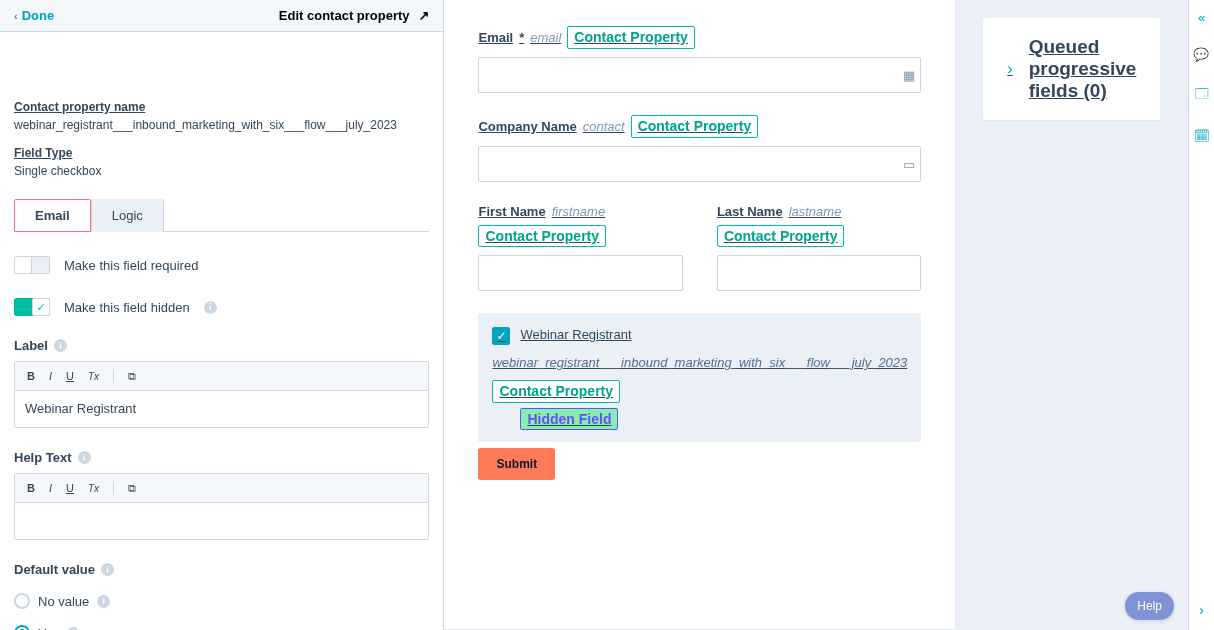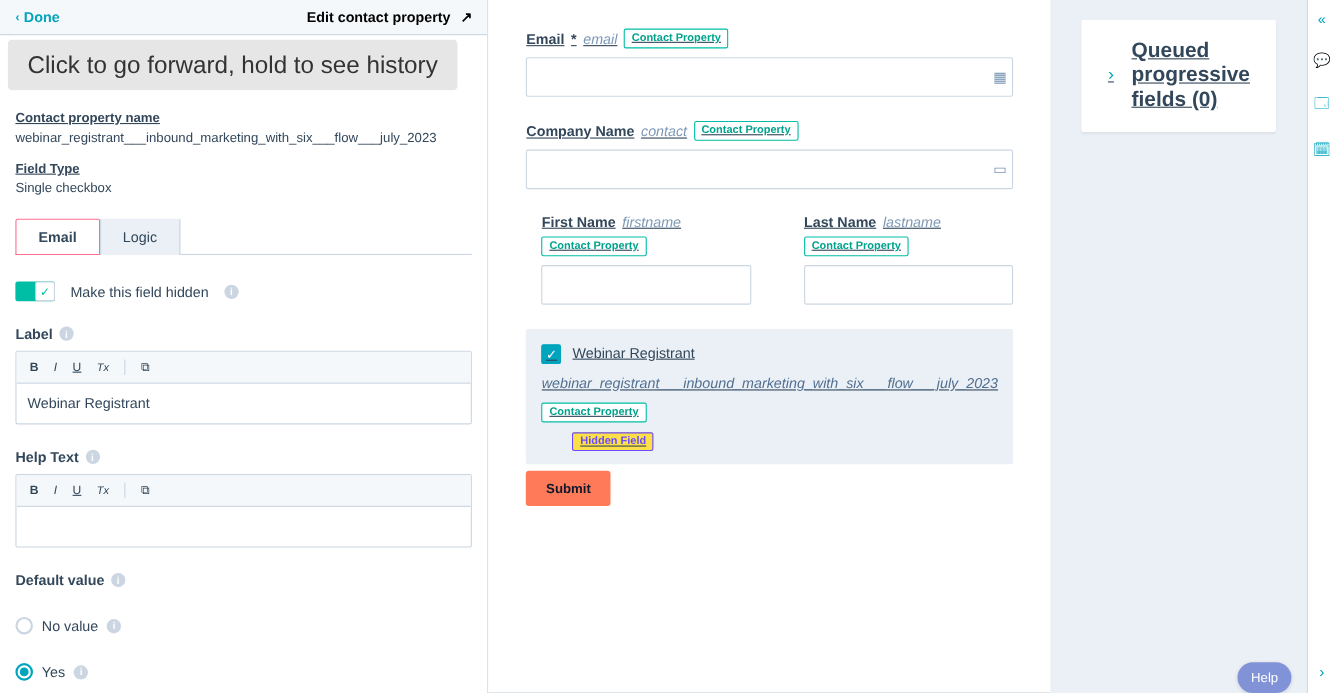--- a/index.html
+++ b/index.html
@@ -179,21 +179,21 @@
     .rte-toolbar .sep { width:1px; height:14px; background:#cbd6e2; }
     .rte-content {
       padding:10px 10px;
       min-height:36px;
       font-size:13px;
     }
 
     .radio-group { margin-top:8px; }
     .radio-row {
       display:flex; align-items:center; gap:8px;
-      margin-top:26px;
+      margin-top:16px;
     }
     .radio {
       width:16px; height:16px;
       border:2px solid #cbd6e2;
       border-radius:50%;
       position:relative;
       cursor:pointer;
     }
     .radio.checked { border-color:#00a4bd; }
     .radio.checked::after {
@@ -217,40 +217,40 @@
     }
     .form-canvas {
       background:#fff;
       flex:1;
       padding:26px 34px 10px 34px;
       border-bottom:1px solid #dfe5eb;
     }
 
     .field { margin-bottom:22px; }
     .field.half-row { display:flex; gap:34px; }
-    .field.half-row .half { flex:1;margin-left:14px; }
+    .field.half-row .half { flex:1; }
     .field-label {
       font-size:13px;
       display:flex;
       align-items:center;
       flex-wrap:wrap;
       gap:6px;
       margin-bottom:8px;
     }
     .field-label .main { font-weight:600; }
     .field-label .internal { font-style:italic; color:#7c98b6; }
     .tag {
-      font-size:10px;
+      font-size:14px;
       font-weight:600;
       padding:2px 6px;
       border-radius:2px;
       line-height:1.2;
     }
     .tag.green { color:#00a38d; border:1px solid #00bda5; background:#fff; }
-    .tag.purple { color:#6a4cff; border:1px solid #6a4cff; background:#fde047; }
+    .tag.purple { color:#6a4cff; border:1px solid #6a4cff; background:#86efac; }
     .text-input {
       width:100%;
       height:36px;
       border:1px solid #cbd6e2;
       border-radius:2px;
       padding:0 8px;
       font-size:13px;
       background:#f5f8fa;
     }
     .text-input.white { background:#fff; }
@@ -333,21 +333,21 @@
       position:absolute;
       bottom:12px;
       color:#00a4bd;
       font-size:14px;
       cursor:pointer;
     }
 
     .help-pill {
       position:absolute;
       right:40px;
-      bottom:0;
+      bottom:10px;
       background:#7c98d6;
       color:#fff;
       border-radius:20px;
       font-size:12px;
       padding:7px 12px;
       cursor:pointer;
       background:#6e7fa0;
     }
     .help-pill { background:#5c6fb0; }
     .help-pill { background:#425b9e; opacity:.95; }
@@ -375,34 +375,39 @@
       <div class="done-link">
         <span class="chev">‹</span>
         <span>Done</span>
       </div>
       <div class="edit-link">
         <span>Edit contact property</span>
         <span>↗</span>
       </div>
     </div>
 
-    <div class="history-toast">Click to go forward, hold to see history</div>
 
     <div class="left-body">
       <div class="small-label">Contact property name</div>
       <div class="small-value">webinar_registrant___inbound_marketing_with_six___flow___july_2023</div>
 
       <div class="small-label">Field Type</div>
       <div class="small-value">Single checkbox</div>
 
       <div class="tabs">
         <div class="tab active">Email</div>
         <div class="tab inactive">Logic</div>
       </div>
 
+      <div class="switch-row">
+        <div class="switch">
+            <div class="knob"></div>
+          </div>
+        <div class="switch-label">Make this field required</div>
+      </div>
 
       <div class="switch-row">
         <div class="switch on">
             <div class="knob">✓</div>
           </div>
         <div class="switch-label">Make this field hidden</div>
         <span class="info-dot">i</span>
       </div>
 
       <div class="section-label">

